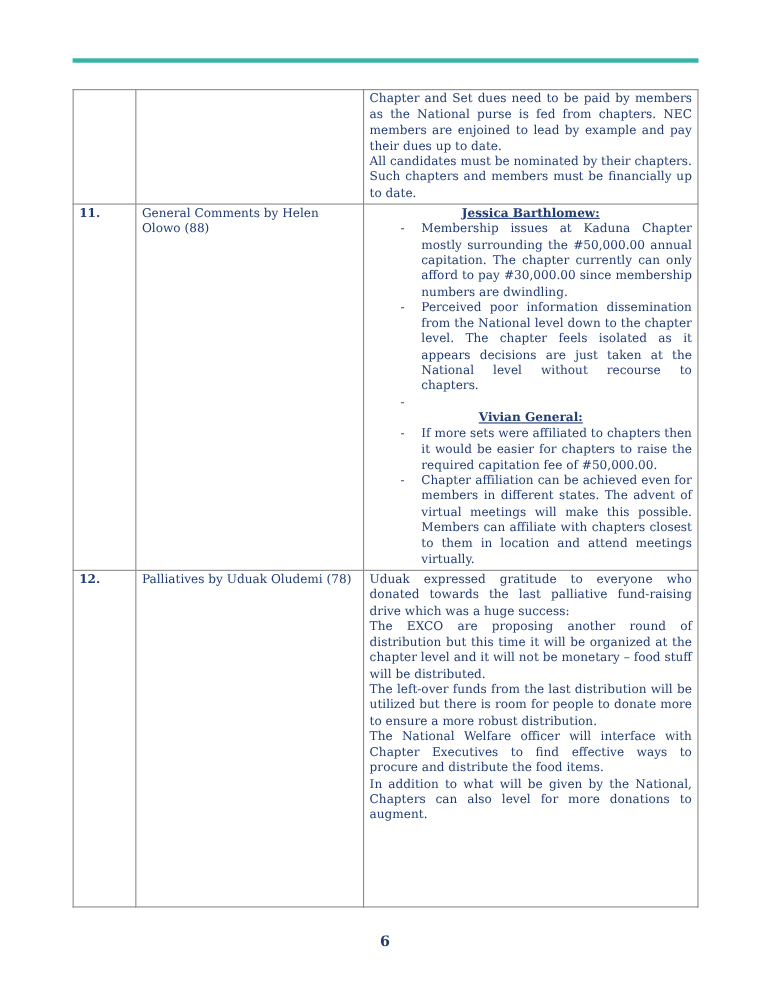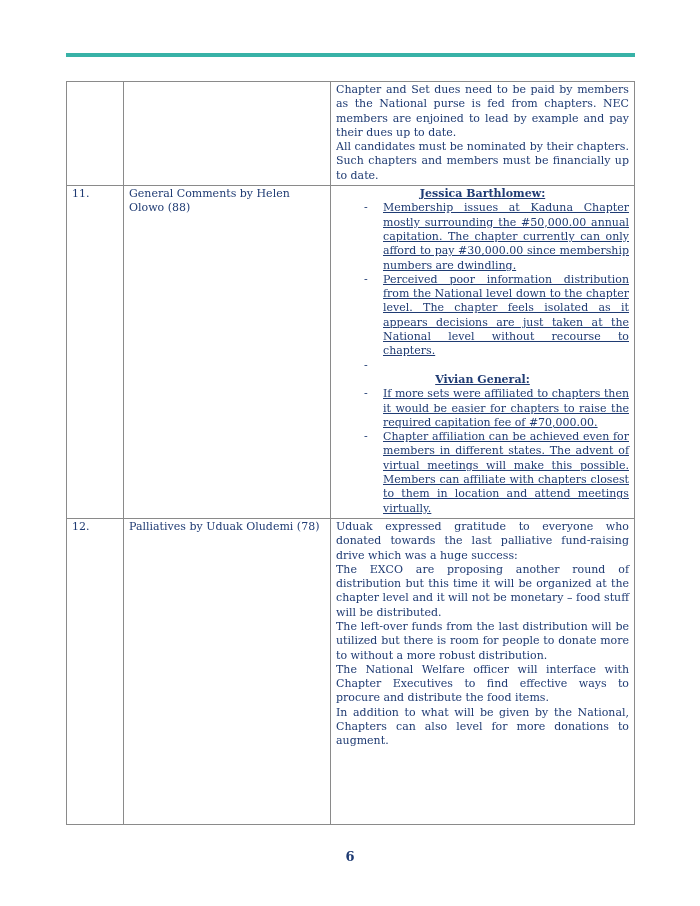--- a/index.html
+++ b/index.html
@@ -35,21 +35,21 @@
   table.minutes td {
     border: 1px solid #8a8a8a;
     vertical-align: top;
     padding: 1px 5px 2px 5px;
     font-size: 11px;
     line-height: 14.3px;
     color: #1f3b73;
     overflow: hidden;
   }
   td.c-no {
-    font-weight: normal;
+    font-weight: bold;
     padding-left: 8px;
   }
   tr.r-cont  td { height: 100px; }
   tr.r-11    td { height: 324px; }
   tr.r-12    td { height: 302px; }
   .para {
     margin: 0;
     text-align: justify;
   }
   .para.gap { margin-top: 0; }
@@ -58,21 +58,20 @@
     text-decoration: underline;
     text-align: center;
     margin: 0;
   }
   .bullet {
     position: relative;
     margin: 0;
     padding-left: 47px;
     text-align: justify;
     min-height: 14.3px;
-    text-decoration: underline;
   }
   .bullet::before {
     content: "-";
     position: absolute;
     left: 28px;
     top: 0;
   }
   .page-number {
     position: absolute;
     left: 0;
@@ -107,35 +106,35 @@
           <p class="para">All candidates must be nominated by their chapters. Such chapters and members must be financially up to date.</p>
         </td>
       </tr>
 
       <tr class="r-11">
         <td class="c-no">11.</td>
         <td class="c-topic">General Comments by Helen Olowo (88)</td>
         <td class="c-details">
           <p class="speaker">Jessica Barthlomew:</p>
           <div class="bullet">Membership issues at Kaduna Chapter mostly surrounding the #50,000.00 annual capitation. The chapter currently can only afford to pay #30,000.00 since membership numbers are dwindling.</div>
-          <div class="bullet">Perceived poor information distribution from the National level down to the chapter level. The chapter feels isolated as it appears decisions are just taken at the National level without recourse to chapters.</div>
+          <div class="bullet">Perceived poor information dissemination from the National level down to the chapter level. The chapter feels isolated as it appears decisions are just taken at the National level without recourse to chapters.</div>
           <div class="bullet"></div>
           <p class="speaker">Vivian General:</p>
-          <div class="bullet">If more sets were affiliated to chapters then it would be easier for chapters to raise the required capitation fee of #70,000.00.</div>
+          <div class="bullet">If more sets were affiliated to chapters then it would be easier for chapters to raise the required capitation fee of #50,000.00.</div>
           <div class="bullet">Chapter affiliation can be achieved even for members in different states. The advent of virtual meetings will make this possible. Members can affiliate with chapters closest to them in location and attend meetings virtually.</div>
         </td>
       </tr>
 
       <tr class="r-12">
         <td class="c-no">12.</td>
         <td class="c-topic">Palliatives by Uduak Oludemi (78)</td>
         <td class="c-details">
           <p class="para">Uduak expressed gratitude to everyone who donated towards the last palliative fund-raising drive which was a huge success:</p>
           <p class="para gap">The EXCO are proposing another round of distribution but this time it will be organized at the chapter level and it will not be monetary – food stuff will be distributed.</p>
-          <p class="para gap">The left-over funds from the last distribution will be utilized but there is room for people to donate more to without a more robust distribution.</p>
+          <p class="para gap">The left-over funds from the last distribution will be utilized but there is room for people to donate more to ensure a more robust distribution.</p>
           <p class="para gap">The National Welfare officer will interface with Chapter Executives to find effective ways to procure and distribute the food items.</p>
           <p class="para gap">In addition to what will be given by the National, Chapters can also level for more donations to augment.</p>
         </td>
       </tr>
 
     </tbody>
   </table>
 
   <div class="page-number">6</div>
 

